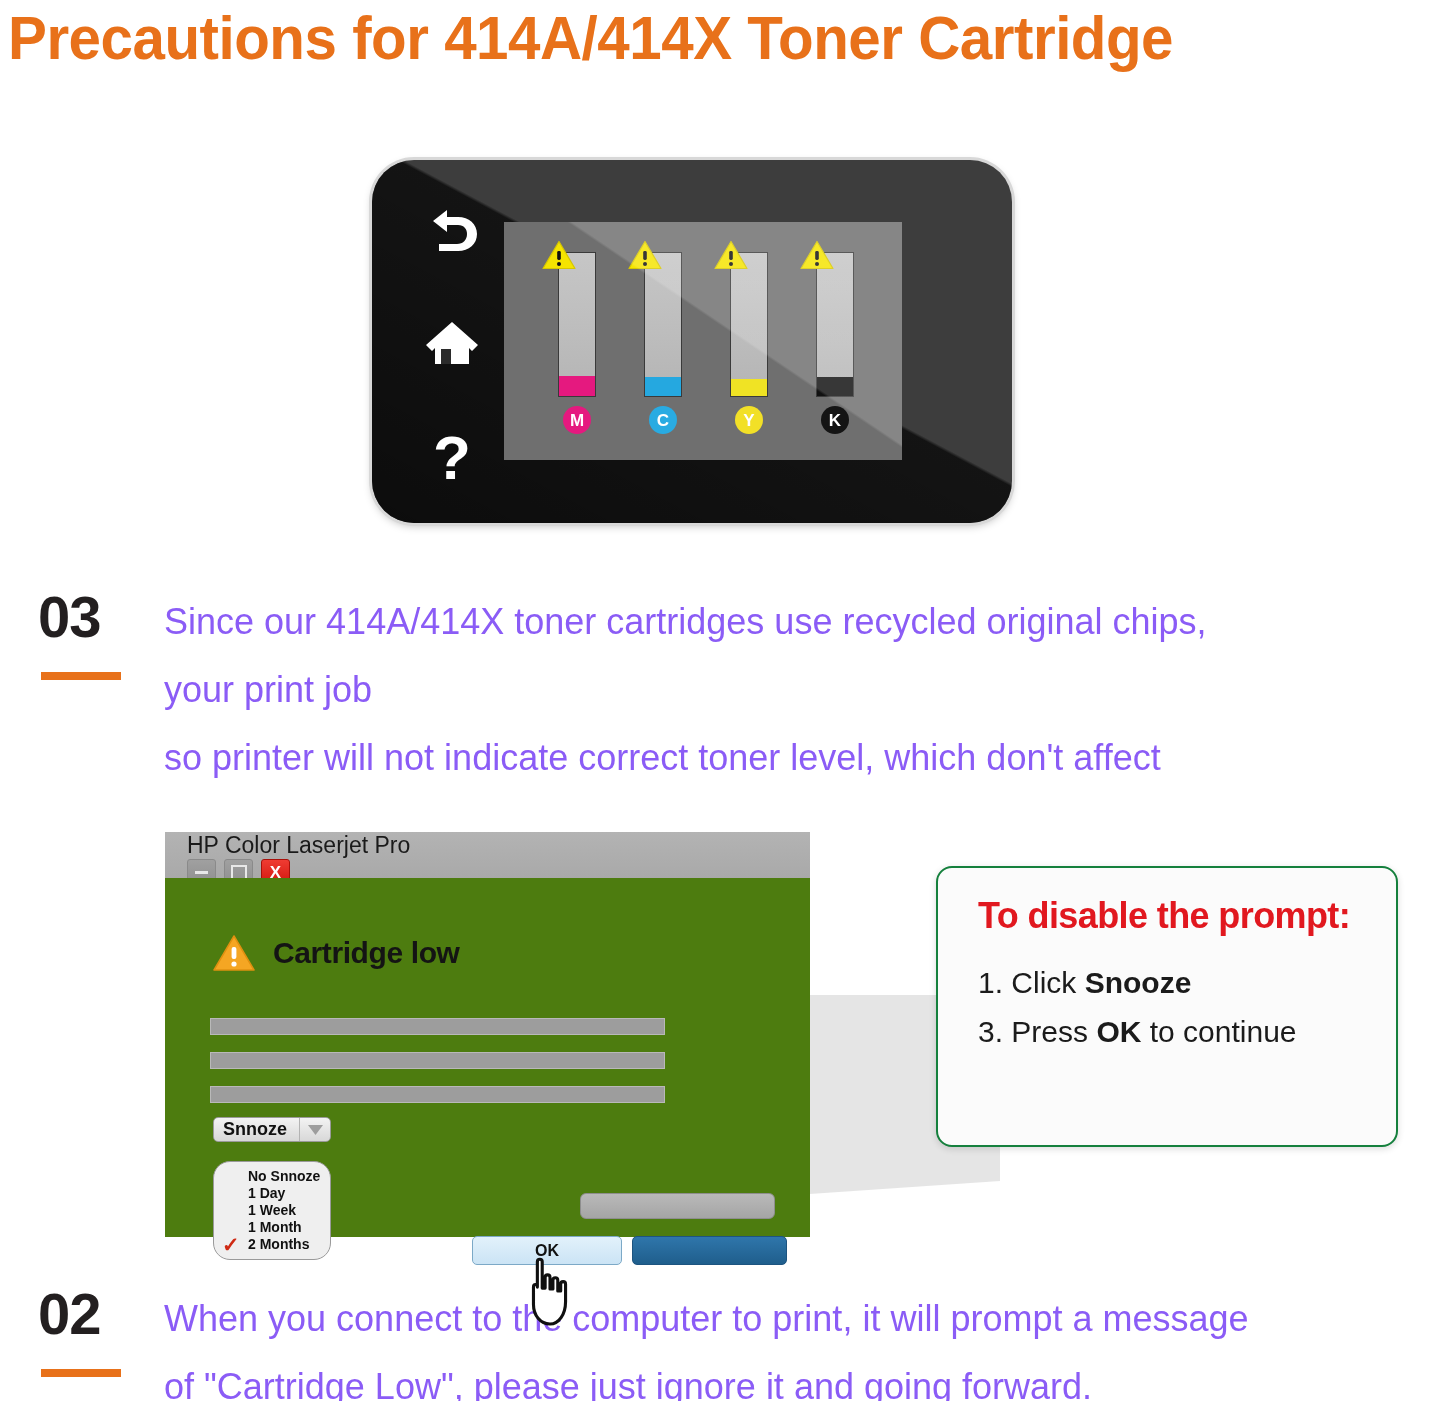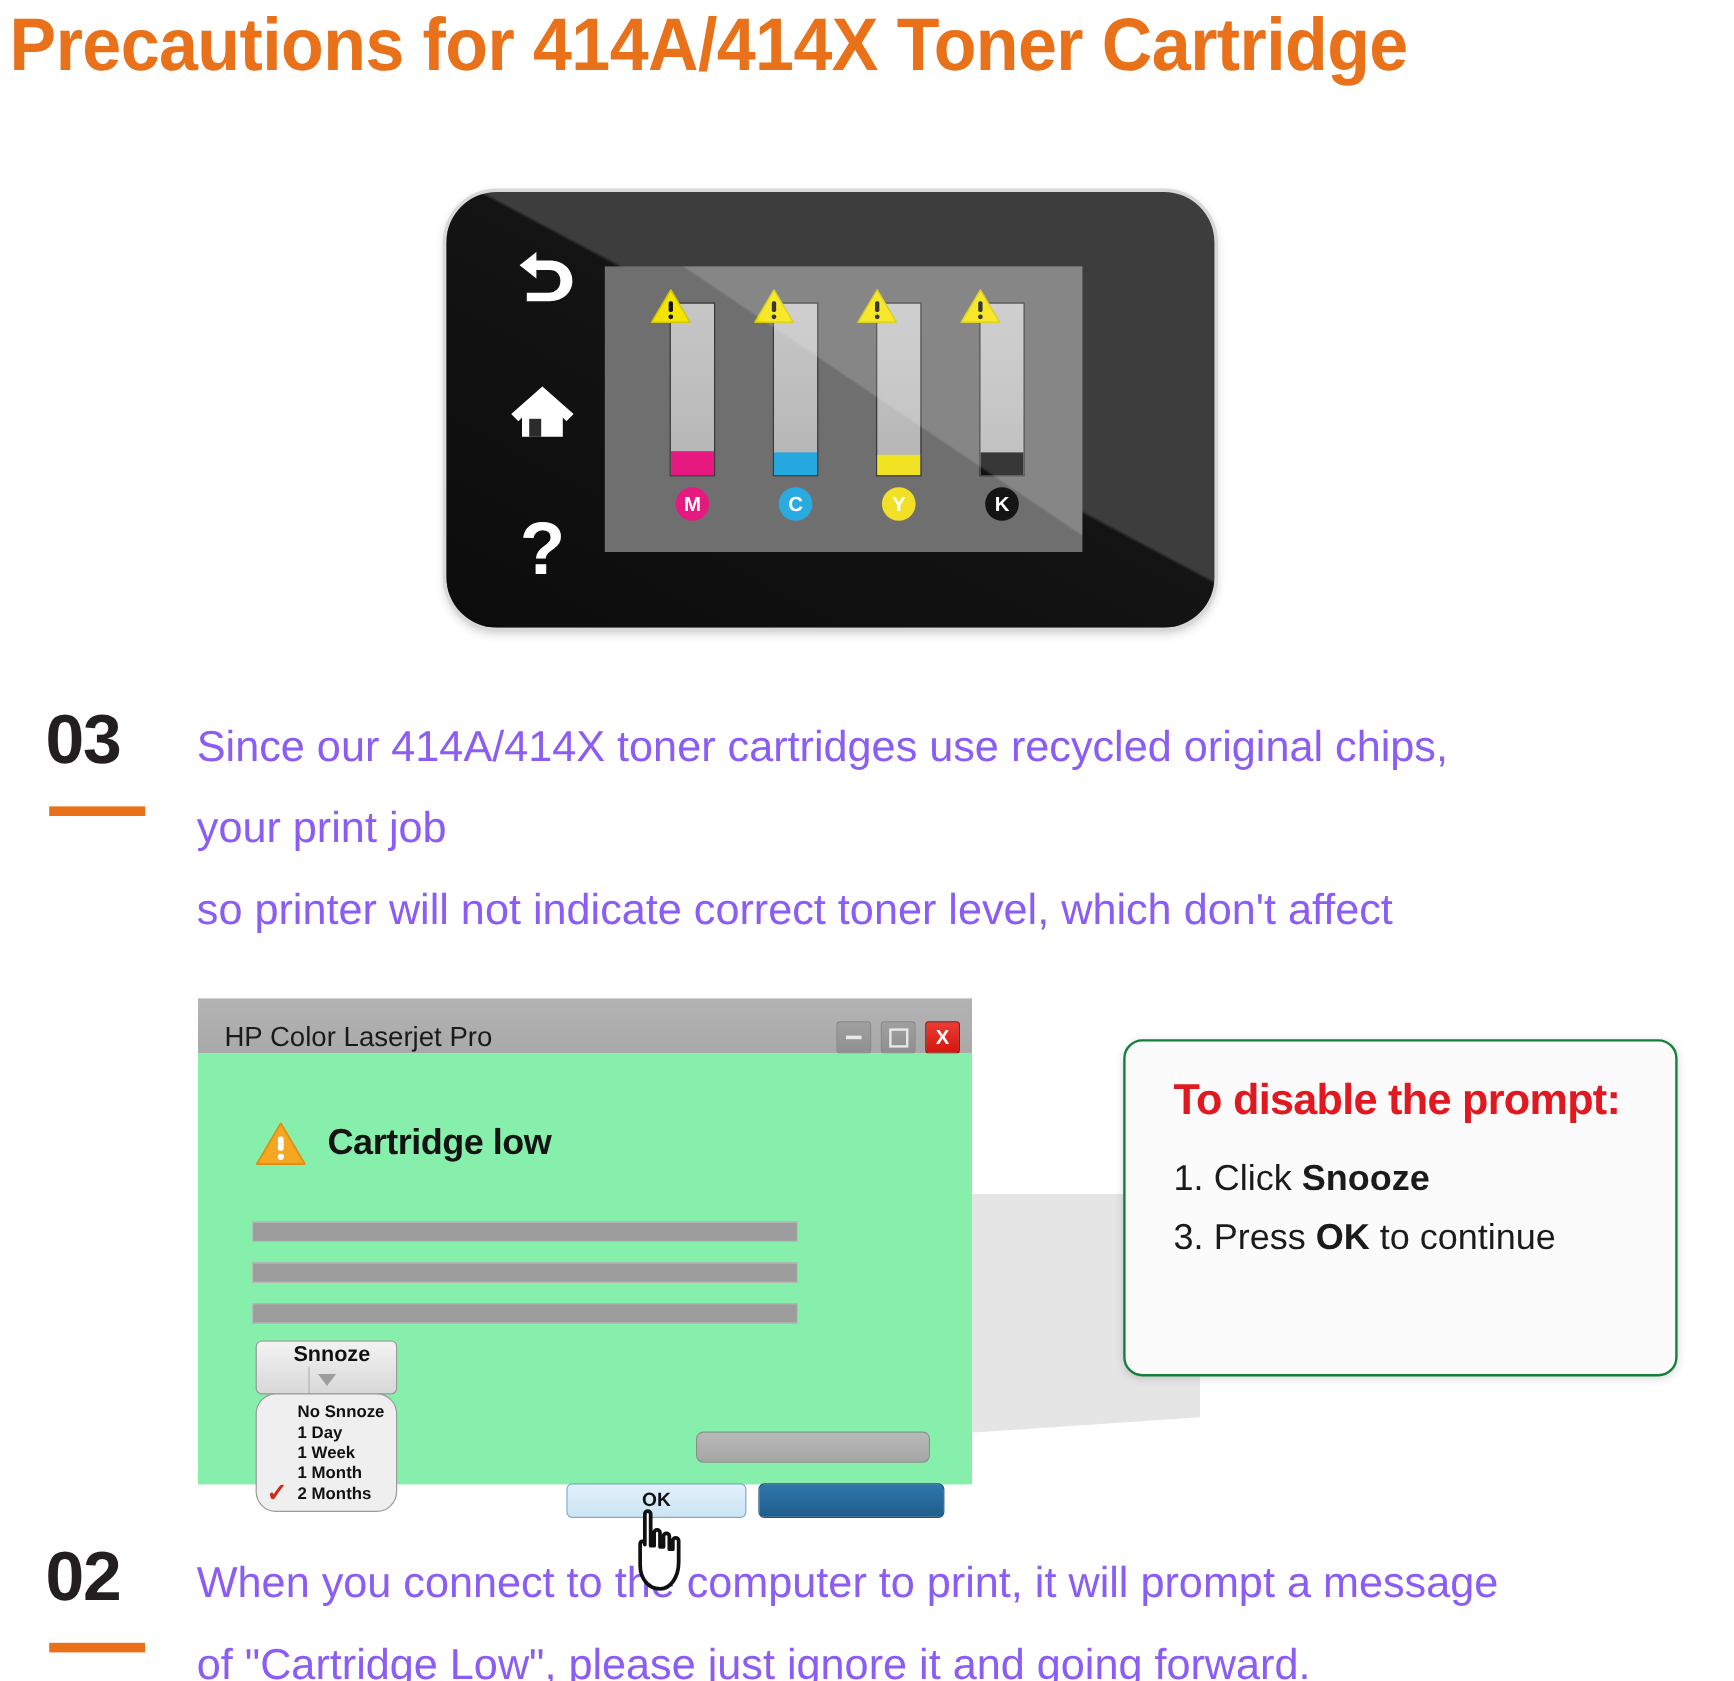--- a/index.html
+++ b/index.html
@@ -189,22 +189,23 @@
     width: 645px;
     height: 405px;
     background: #fdfdfd;
     z-index: 4;
   }
   #dialog-titlebar {
     position: relative;
     height: 46px;
     background: linear-gradient(180deg, #b3b3b3 0%, #a9a9a9 100%);
     display: flex;
-    align-items: flex-end;
+    align-items: flex-start;
     padding: 0 10px 0 22px;
+    flex-direction: column;
   }
   #dialog-title-text {
     font-family: "Liberation Sans", sans-serif;
     font-size: 23px;
     color: #1a1a1a;
     flex: 1;
   }
   #window-controls { display: flex; gap: 8px; align-items: center; }
   .win-btn {
     width: 27px; height: 25px;
@@ -217,21 +218,21 @@
     background: linear-gradient(180deg,#ef3b32,#d2160d);
     border-color: #a81009;
     color: #fff;
     font-weight: bold;
     font-size: 17px;
     font-family: "Liberation Sans", sans-serif;
   }
   .win-dash { width: 13px; height: 3px; background: #e8e8e8; }
   .win-square { width: 12px; height: 12px; border: 2px solid #e8e8e8; }
 
-  #dialog-body { position: relative; height: 359px; background: #86efac; }
+  #dialog-body { position: relative; height: 359px; background: #4d7c0f; }
   #cartridge-heading {
     position: absolute;
     left: 48px; top: 56px;
     display: flex; align-items: center; gap: 18px;
   }
   #cartridge-low-label {
     font-family: "Liberation Sans", sans-serif;
     font-weight: bold;
     font-size: 30px;
     color: #141414;
@@ -246,27 +247,26 @@
     height: 17px;
     background: #9d9d9d;
     border: 1px solid #b9b9b9;
     margin-bottom: 17px;
     box-sizing: border-box;
   }
 
   #snooze-select {
     position: absolute;
     left: 48px; top: 239px;
-    width: 118px; height: 45px;
+    width: 118px; height: 25px;
     border: 1px solid #9a9a9a;
     border-radius: 5px;
     background: linear-gradient(180deg,#f3f3f3,#d8d8d8);
     display: flex; align-items: center;
     box-sizing: border-box;
-    flex-direction: column;
   }
   #snooze-select-value {
     flex: 1;
     padding-left: 9px;
     font-family: "Liberation Sans", sans-serif;
     font-weight: bold;
     font-size: 18px;
     color: #111;
   }
   #snooze-select-caret {

